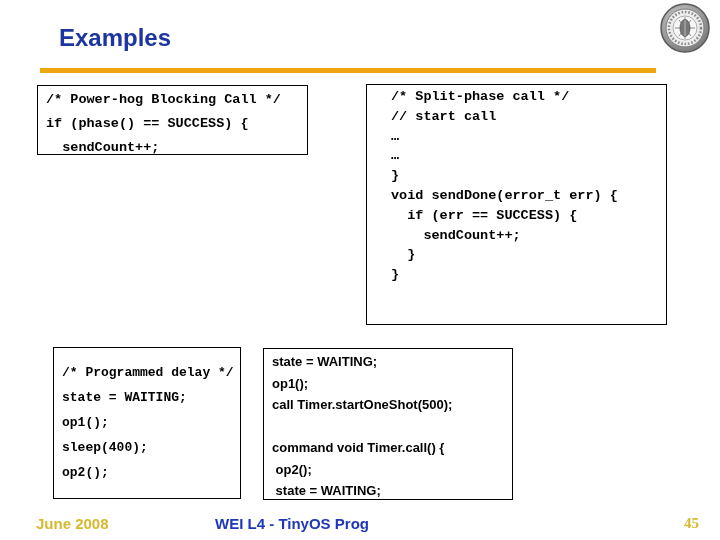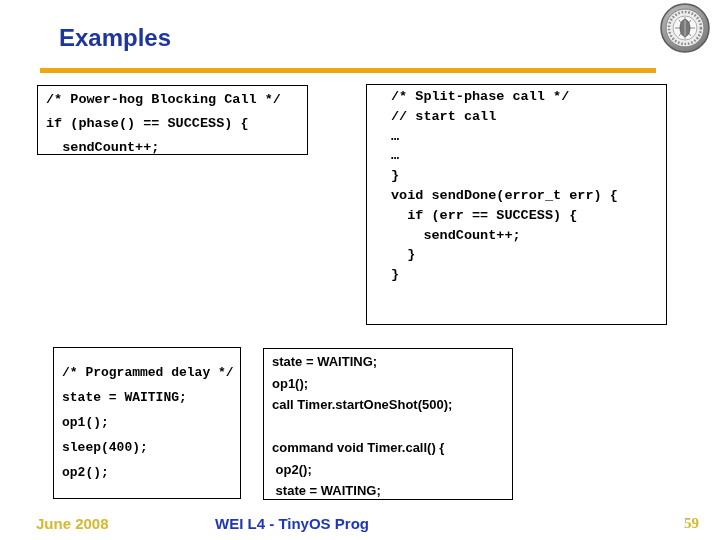--- a/index.html
+++ b/index.html
@@ -139,15 +139,15 @@
       <div class="code-line">op1();</div>
       <div class="code-line">call Timer.startOneShot(500);</div>
       <div class="code-line">&nbsp;</div>
       <div class="code-line">command void Timer.call() {</div>
       <div class="code-line"> op2();</div>
       <div class="code-line"> state = WAITING;</div>
     </div>
 
   <div class="footer-date">June 2008</div>
   <div class="footer-center">WEI L4 - TinyOS Prog</div>
-  <div class="footer-page">59</div>
+  <div class="footer-page">45</div>
 
 </div>
 
 </body></html>

